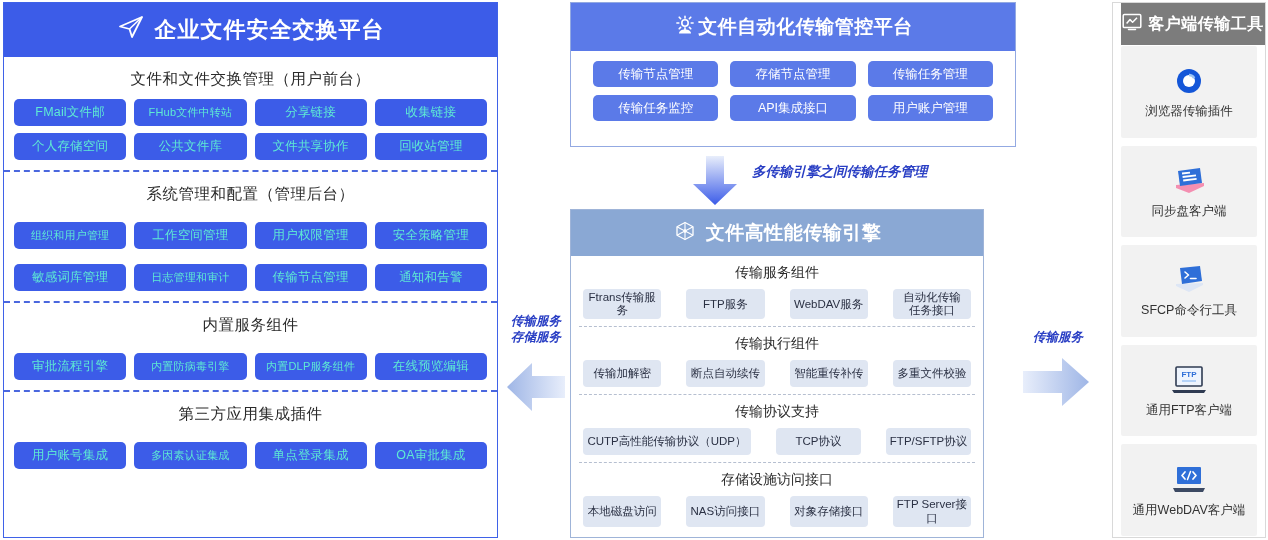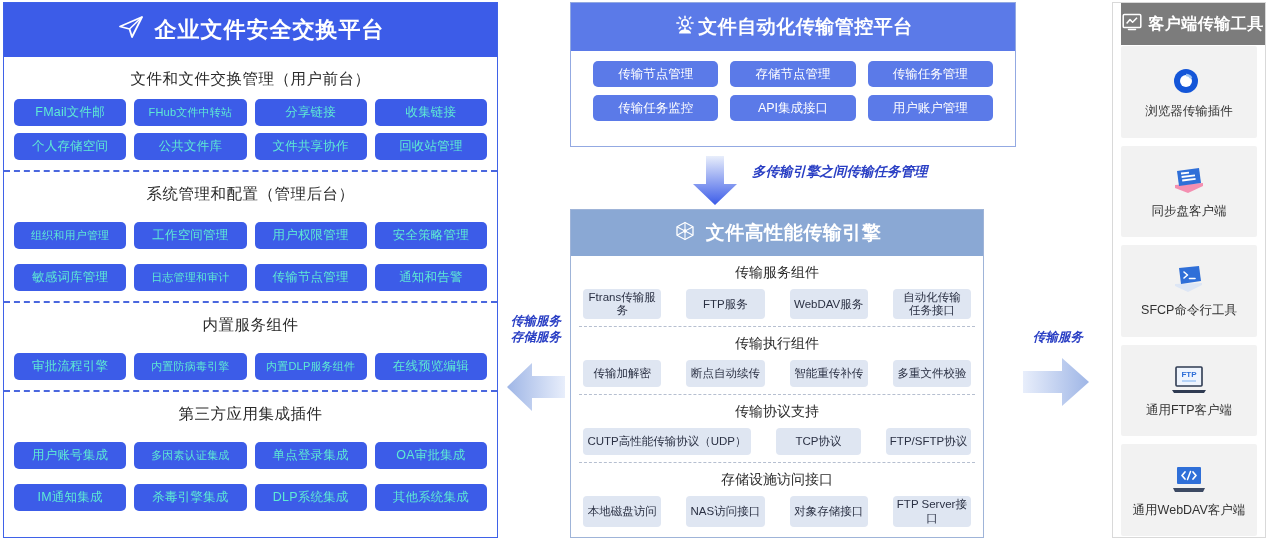--- a/index.html
+++ b/index.html
@@ -127,21 +127,21 @@
   }
   #right-body { flex:1; padding: 1px 8px; display:flex; flex-direction:column; gap:8px; }
   .tool-card {
     flex:1; background:#f2f2f2; border-radius:2px;
     display:flex; flex-direction:column; align-items:center; justify-content:center;
     gap:6px; padding:4px;
   }
   .tool-label {
     font-size:12.5px; color:#333; text-align:center; line-height:1.2;
   }
-  .tool-icon { width:40px; height:34px; display:flex; align-items:center; justify-content:flex-start; }
+  .tool-icon { width:40px; height:34px; display:flex; align-items:center; justify-content:center; }
 </style>
 </head>
 <body>
 
 <div class="stage">
 
   <div class="panel" id="left-panel">
     <div id="left-header">
       <span class="hdr-icon">
         <svg width="28" height="26" viewBox="0 0 28 26" fill="none">
@@ -195,26 +195,20 @@
         </div>
       </div>
 
       <div class="lsection">
         <div class="sect-title">第三方应用集成插件</div>
         <div class="chip-row">
           <div class="chip">用户账号集成</div>
           <div class="chip sm">多因素认证集成</div>
           <div class="chip">单点登录集成</div>
           <div class="chip">OA审批集成</div>
-        </div>
-        <div class="chip-row">
-          <div class="chip">IM通知集成</div>
-          <div class="chip">杀毒引擎集成</div>
-          <div class="chip">DLP系统集成</div>
-          <div class="chip">其他系统集成</div>
         </div>
       </div>
     </div>
   </div>
 
   <div class="panel" id="mid-top">
     <div id="mid-top-header">
       <span>
         <svg width="24" height="24" viewBox="0 0 24 24" fill="none">
           <circle cx="12" cy="10" r="3.2" stroke="#fff" stroke-width="1.6"></circle>

